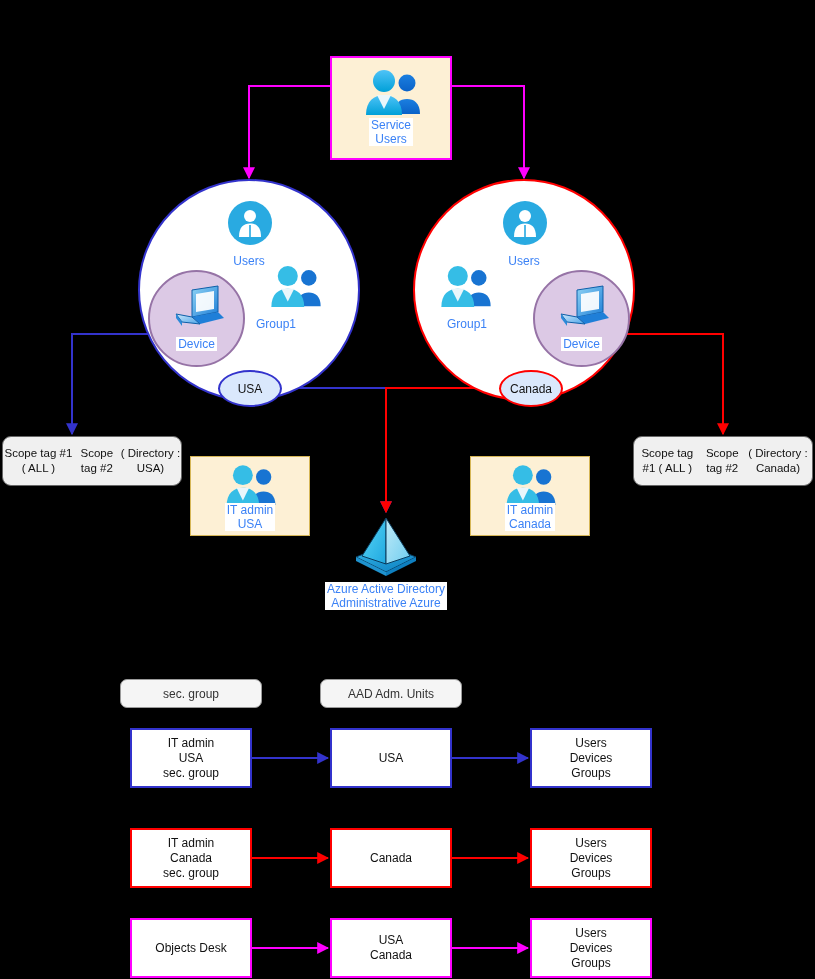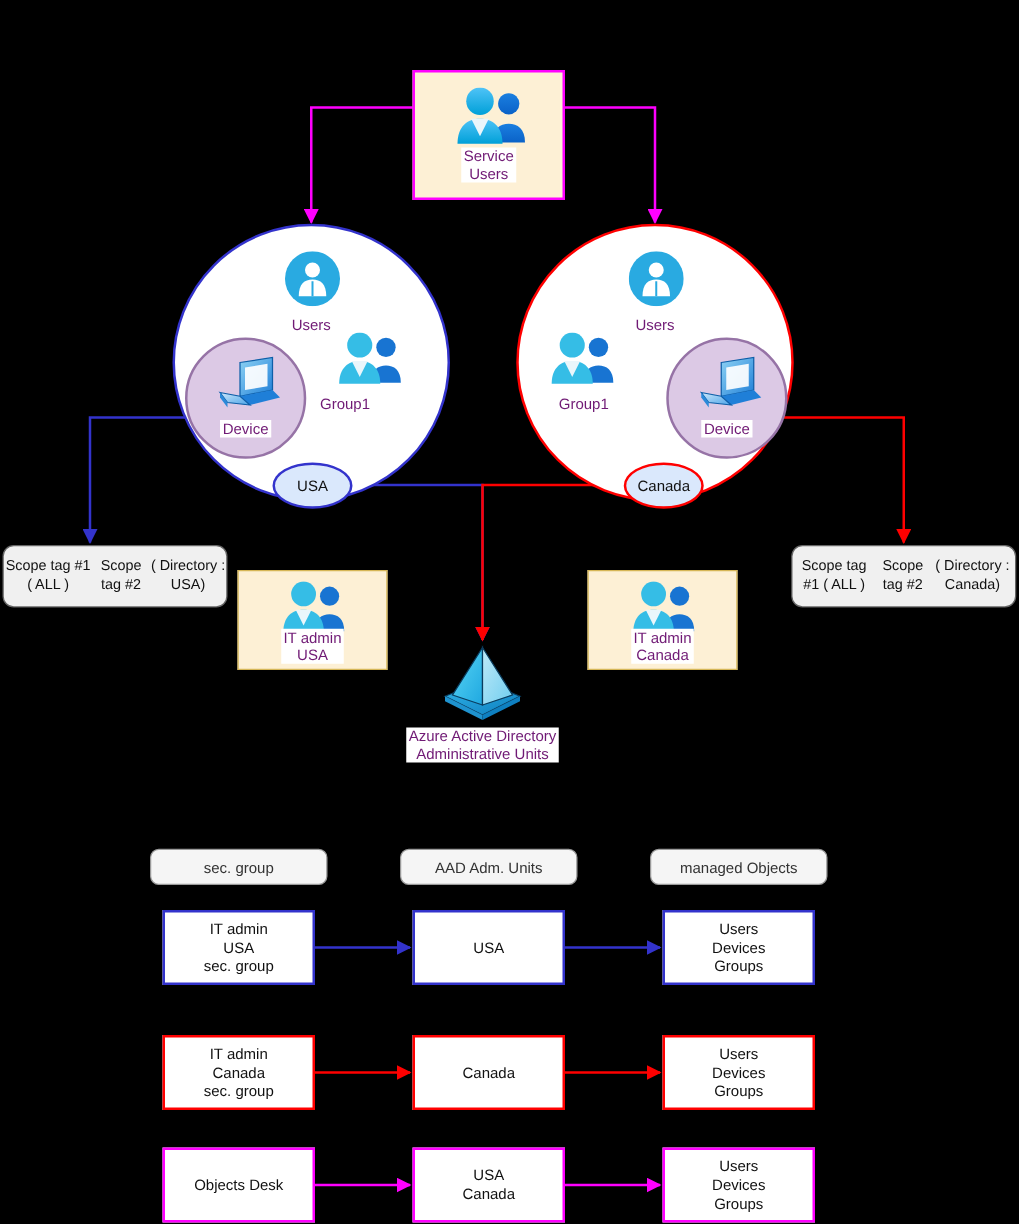--- a/index.html
+++ b/index.html
@@ -3,21 +3,21 @@
 <meta charset="utf-8">
 <style>
   html,body{margin:0;padding:0;background:#000;}
   body{width:815px;height:979px;position:relative;overflow:hidden;
        font-family:"Liberation Sans",sans-serif;-webkit-font-smoothing:antialiased;}
   #stage{position:absolute;left:0;top:0;width:815px;height:979px;}
   svg.layer{position:absolute;left:0;top:0;width:815px;height:979px;pointer-events:none;}
   .node{position:absolute;box-sizing:border-box;}
   .ctr{display:flex;align-items:center;justify-content:center;text-align:center;}
   .lbl{color:#111;font-size:12px;line-height:14px;}
-  .lblbox{background:#fff;padding:0 2px;display:inline-block;color:#701a75;
+  .lblbox{background:#fff;padding:0 2px;display:inline-block;color:#3b82f6;
           font-size:12px;line-height:14px;text-align:center;}
 
   
   .card{background:#fdf0d5;border:1px solid #d6b656;}
   .card.sd{border:2px solid #ff00ff;background:#fdf0d5;}
 
   
   .bigcircle{border-radius:50%;background:#ffffff;}
   .bigcircle.blue{border:2px solid #3333cc;}
   .bigcircle.red{border:2px solid #ff0000;}
@@ -270,33 +270,30 @@
       <path d="M8 45 L38 33 L68 45 L38 60 Z" fill="url(#az3)" stroke="#0a3c5e" stroke-width="1"></path>
       <path d="M8 45 L8 49 L38 64 L38 60 Z" fill="#1f93cf"></path>
       <path d="M68 45 L68 49 L38 64 L38 60 Z" fill="#0e7fc0"></path>
 
       <path d="M38 6 L14 44 L38 52 Z" fill="url(#az1)" stroke="#0a3c5e" stroke-width="1"></path>
       <path d="M38 6 L62 44 L38 52 Z" fill="url(#az2)" stroke="#0a3c5e" stroke-width="1"></path>
     </svg>
     <div class="stacklbl" style="top:70px;left:-12px;width:144px;">
       <span class="lblbox" style="font-size:12px;">
         <span>Azure Active Directory</span><br>
-        <span>Administrative Units</span>
+        <span>Administrative Azure</span>
       </span>
     </div>
   </div>
 
   <div class="node pill ctr" style="left:120px;top:679px;width:142px;height:29px;">
     <span class="lbl">sec. group</span>
   </div>
   <div class="node pill ctr" style="left:320px;top:679px;width:142px;height:29px;">
     <span class="lbl">AAD Adm. Units</span>
-  </div>
-  <div class="node pill ctr" style="left:520px;top:679px;width:142px;height:29px;">
-    <span class="lbl">managed Objects</span>
   </div>
 
   <div class="node cell blue ctr" style="left:130px;top:728px;width:122px;height:60px;">
     <span class="lbl" style="white-space:pre-line;">IT admin
 USA
 sec. group</span>
   </div>
   <div class="node cell blue ctr" style="left:330px;top:728px;width:122px;height:60px;">
     <span class="lbl" style="white-space:pre-line;">USA</span>
   </div>

